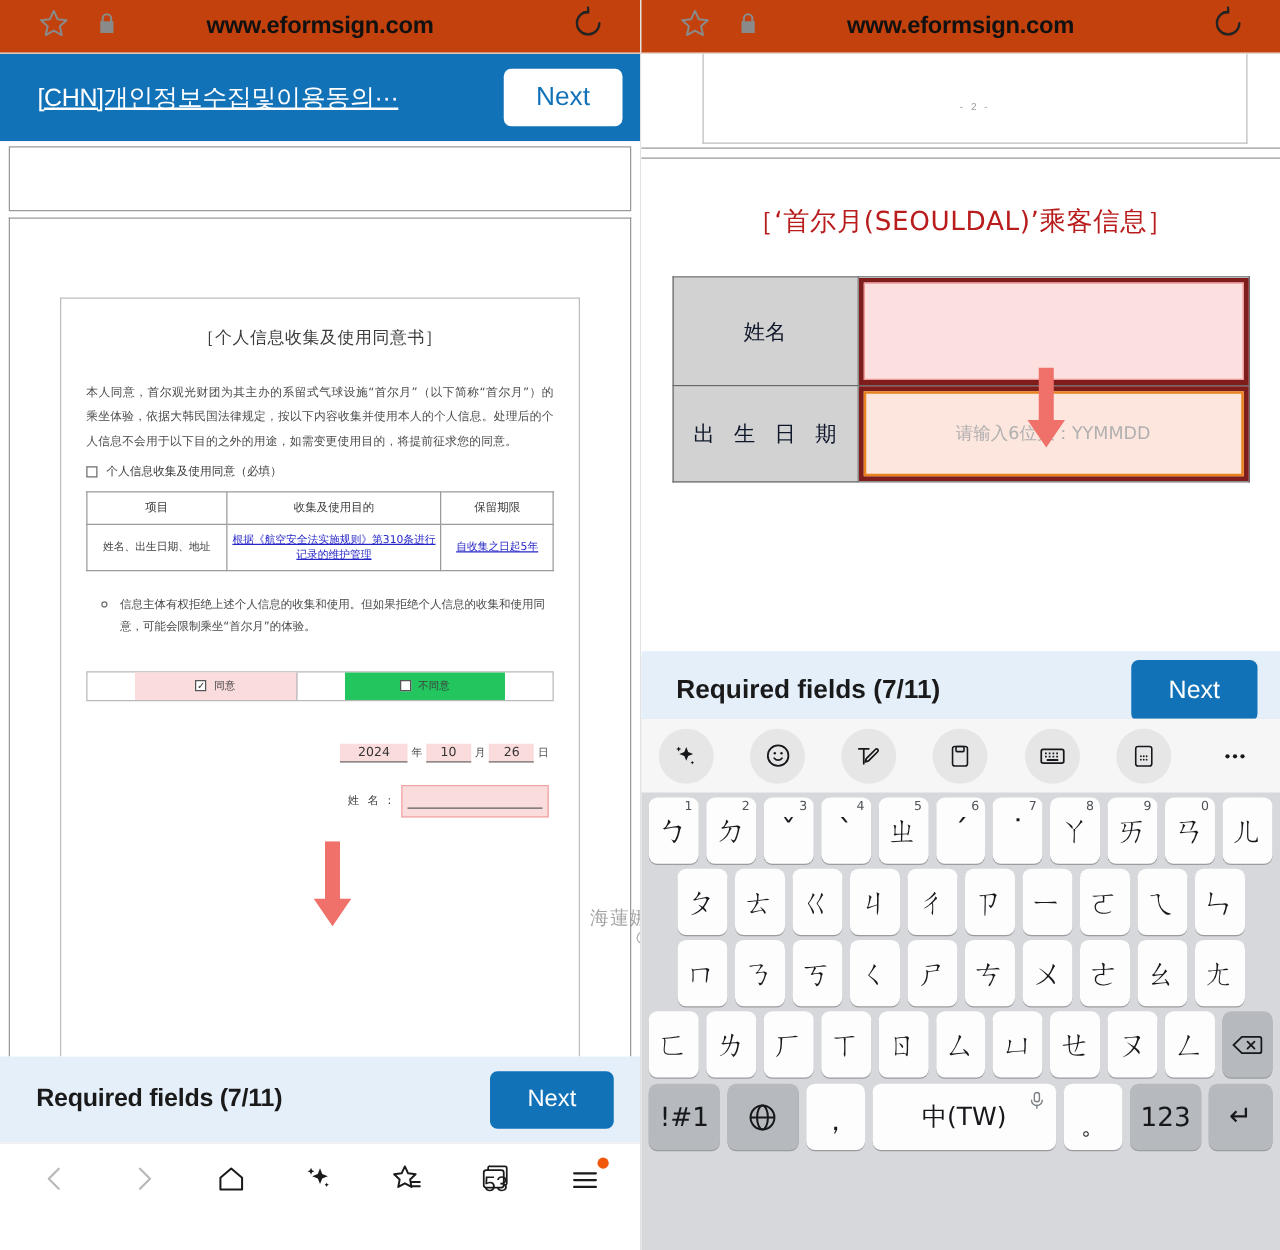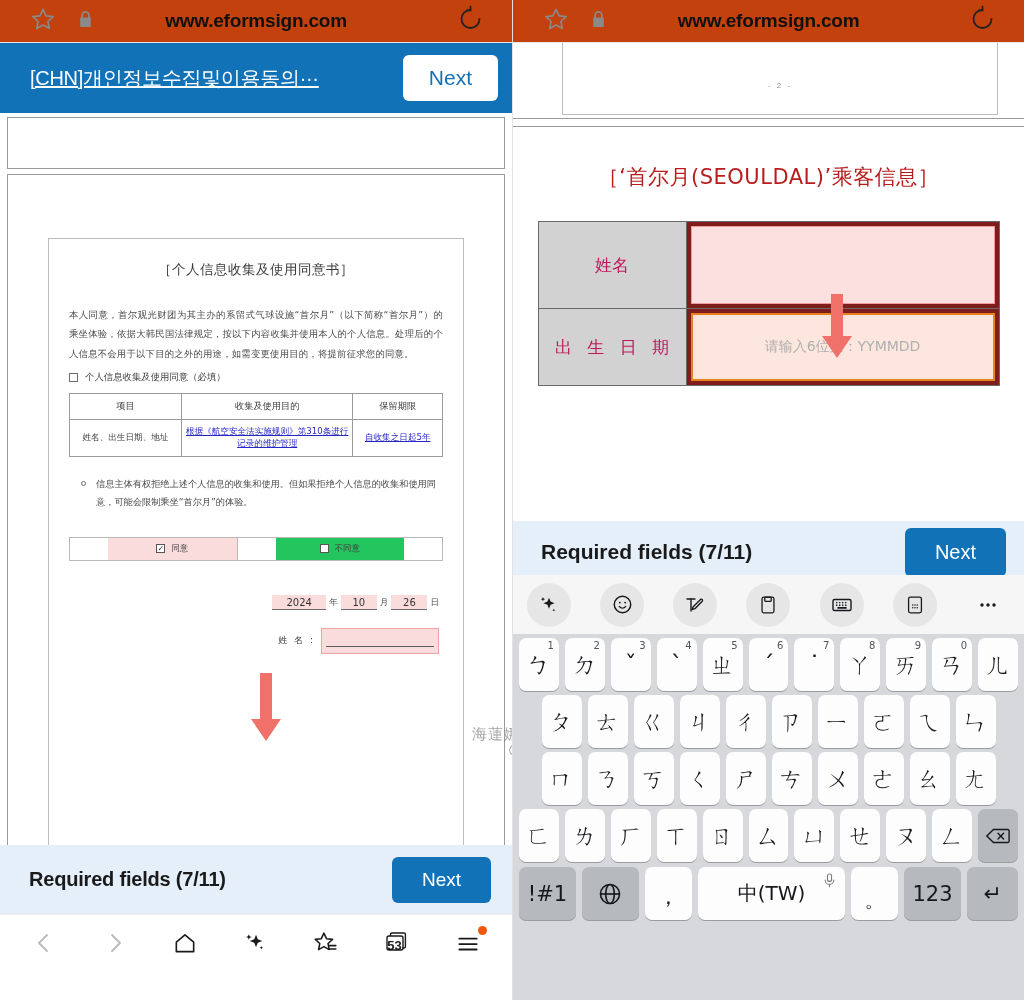--- a/index.html
+++ b/index.html
@@ -158,21 +158,21 @@
   .navbar {
     height: 56px; background:#fff; display: flex; align-items: center;
     justify-content: space-between; padding: 0 22px; border-top: 1px solid #ededed;
   }
   .navbar .nb { display:flex; align-items:center; justify-content:center; width:44px; height:44px; position:relative;}
   .badge-dot {
     position: absolute; top: 5px; right: 3px; width: 9px; height: 9px;
     border-radius: 50%; background: #f2580c;
   }
   .tabcount {
-    position: absolute; font-size: 13px; font-weight: 700; color: #1a1a1a;
+    position: absolute; font-size: 17px; font-weight: 400; color: #1a1a1a;
     left: 12px; top: 17px; text-align: right;
   }
 
   
   .rdoc { position: relative; height: 482px; background: #fff; overflow: hidden; }
   .rpage-top {
     position: absolute; left: -2px; right: -2px; top: 0; height: 76px;
     border: 1px solid #9a9a9a; border-top: none;
   }
   .rpage-top-inner {
@@ -189,21 +189,21 @@
     text-align: center; font-size: 21px; color: #b91c1c; margin-top: 36px;
     letter-spacing: 0.5px; font-family: "DejaVu Sans", sans-serif;
   }
   table.rtable {
     border-collapse: collapse; margin: 30px auto 0 auto; width: 462px;
     table-layout: fixed;
   }
   table.rtable td { border: 1px solid #6a6a6a; padding: 0; }
   td.rlab {
     width: 148px; background: #d2d2d2; text-align: center; font-size: 17px;
-    color: #be185d; font-family: "DejaVu Sans", sans-serif;
+    color: #0f172a; font-family: "DejaVu Sans", sans-serif;
   }
   td.rlab.spaced { letter-spacing: 5px; text-indent: 5px; }
   td.rval { background: #7f1d1d; position: relative; }
   .rfield {
     margin: 4px; height: 68px; background: #fce0e0; border: 1px solid #f09a9a;
     display: flex; align-items: center; justify-content: center;
     font-size: 14px; color: #b0b0b0; font-family: "DejaVu Sans", sans-serif;
   }
   .rfield.active { border: 2px solid #e8821e; background: #fce6de; }
   .rfield.r1 { height: 78px; }

